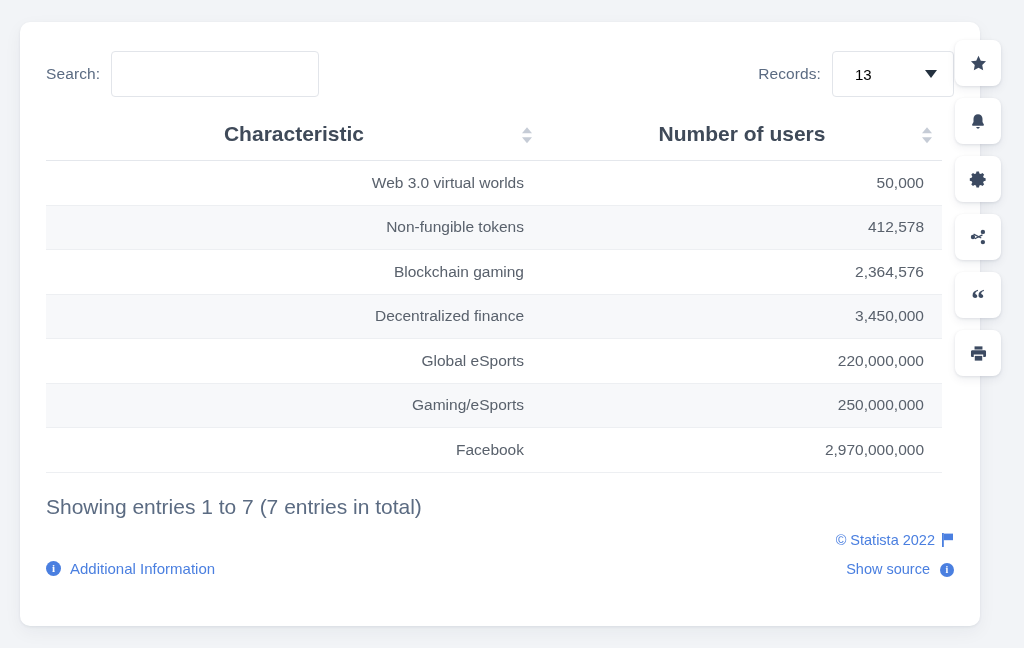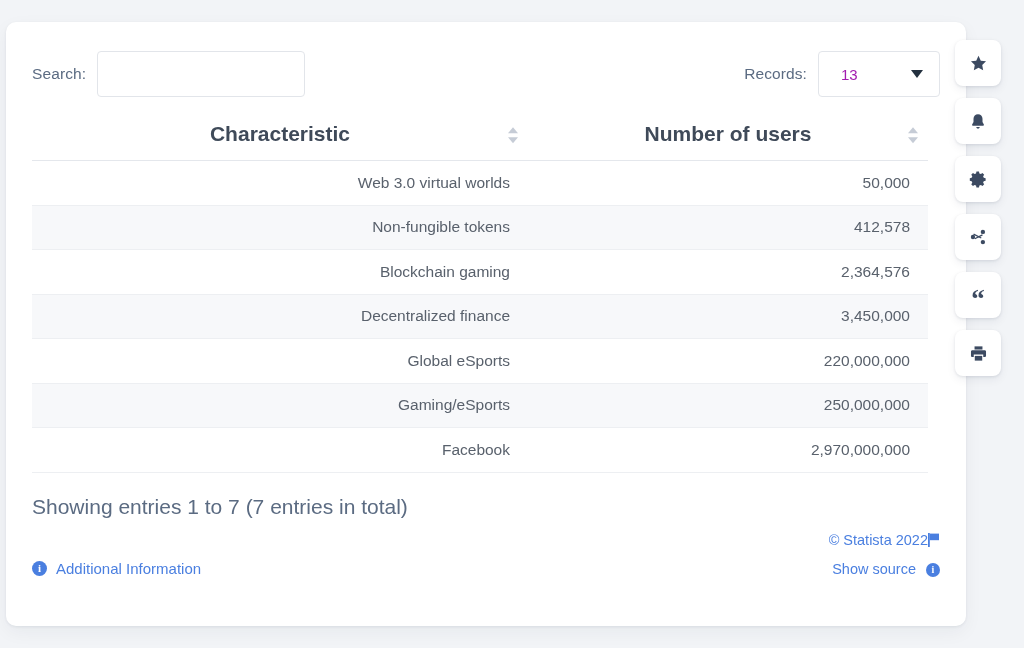--- a/index.html
+++ b/index.html
@@ -15,21 +15,21 @@
   #root {
     position: relative;
     width: 1024px;
     height: 648px;
     overflow: hidden;
   }
 
   
   .card {
     position: absolute;
-    left: 6px;
+    left: 20px;
     top: 22px;
     width: 960px;
     height: 604px;
     background: #ffffff;
     border-radius: 10px;
     box-shadow: 0 1px 3px rgba(20,30,60,.07), 0 6px 18px rgba(20,30,60,.05);
   }
 
   .card-inner {
     padding: 26px 26px 0 26px;
@@ -77,21 +77,21 @@
     width: 122px;
     height: 46px;
     border: 1px solid #e2e5ea;
     border-radius: 4px;
     background: #fff;
     display: flex;
     align-items: center;
   }
   .records-value {
     font-size: 15px;
-    color: #a21caf;
+    color: #000000;
     padding-left: 22px;
   }
   .caret {
     position: absolute;
     right: 16px;
     top: 50%;
     transform: translateY(-50%);
     width: 0; height: 0;
     border-left: 6px solid transparent;
     border-right: 6px solid transparent;
@@ -157,20 +157,21 @@
     font-size: 21px;
     color: #5b6b82;
   }
 
   .statista-line {
     position: absolute;
     right: 26px;
     top: 510px;
     display: flex;
     align-items: center;
+    gap: 7px;
     font-size: 14.5px;
     color: #4a7fe0;
   }
   .show-source-line {
     position: absolute;
     right: 26px;
     top: 539px;
     display: flex;
     align-items: flex-end;
     gap: 10px;

